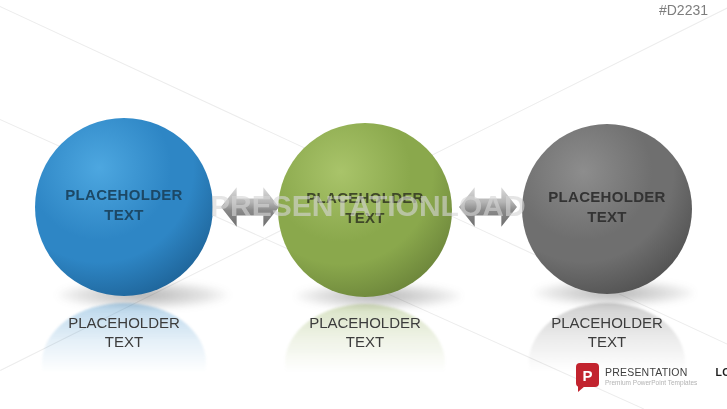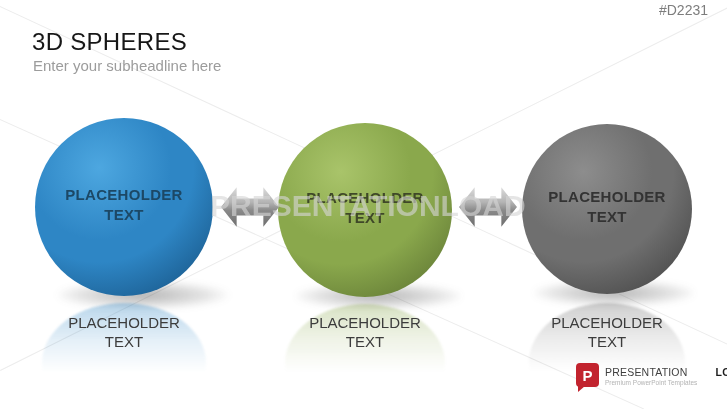--- a/index.html
+++ b/index.html
@@ -75,22 +75,20 @@
 </style>
 </head>
 <body>
 
 <div class="slide">
 
   <div class="wline wline-a"></div>
   <div class="wline wline-b"></div>
   <div class="wline wline-c"></div>
 
-  <div class="title">3D SPHERES</div>
-  <div class="subheadline">Enter your subheadline here</div>
   <div class="id-tag">#D2231</div>
 
   <div class="gshadow gshadow-0"></div>
   <div class="gshadow gshadow-1"></div>
   <div class="gshadow gshadow-2"></div>
 
   <div class="reflection refl-0" style="background: linear-gradient(rgba(46, 134, 197, 0.333) 0%, rgba(46, 134, 197, 0.133) 30%, rgba(46, 134, 197, 0) 58%);"></div>
   <div class="reflection refl-1" style="background: linear-gradient(rgba(138, 168, 76, 0.333) 0%, rgba(138, 168, 76, 0.133) 30%, rgba(138, 168, 76, 0) 58%);"></div>
   <div class="reflection refl-2" style="background: linear-gradient(rgba(111, 111, 111, 0.333) 0%, rgba(111, 111, 111, 0.133) 30%, rgba(111, 111, 111, 0) 58%);"></div>
 

